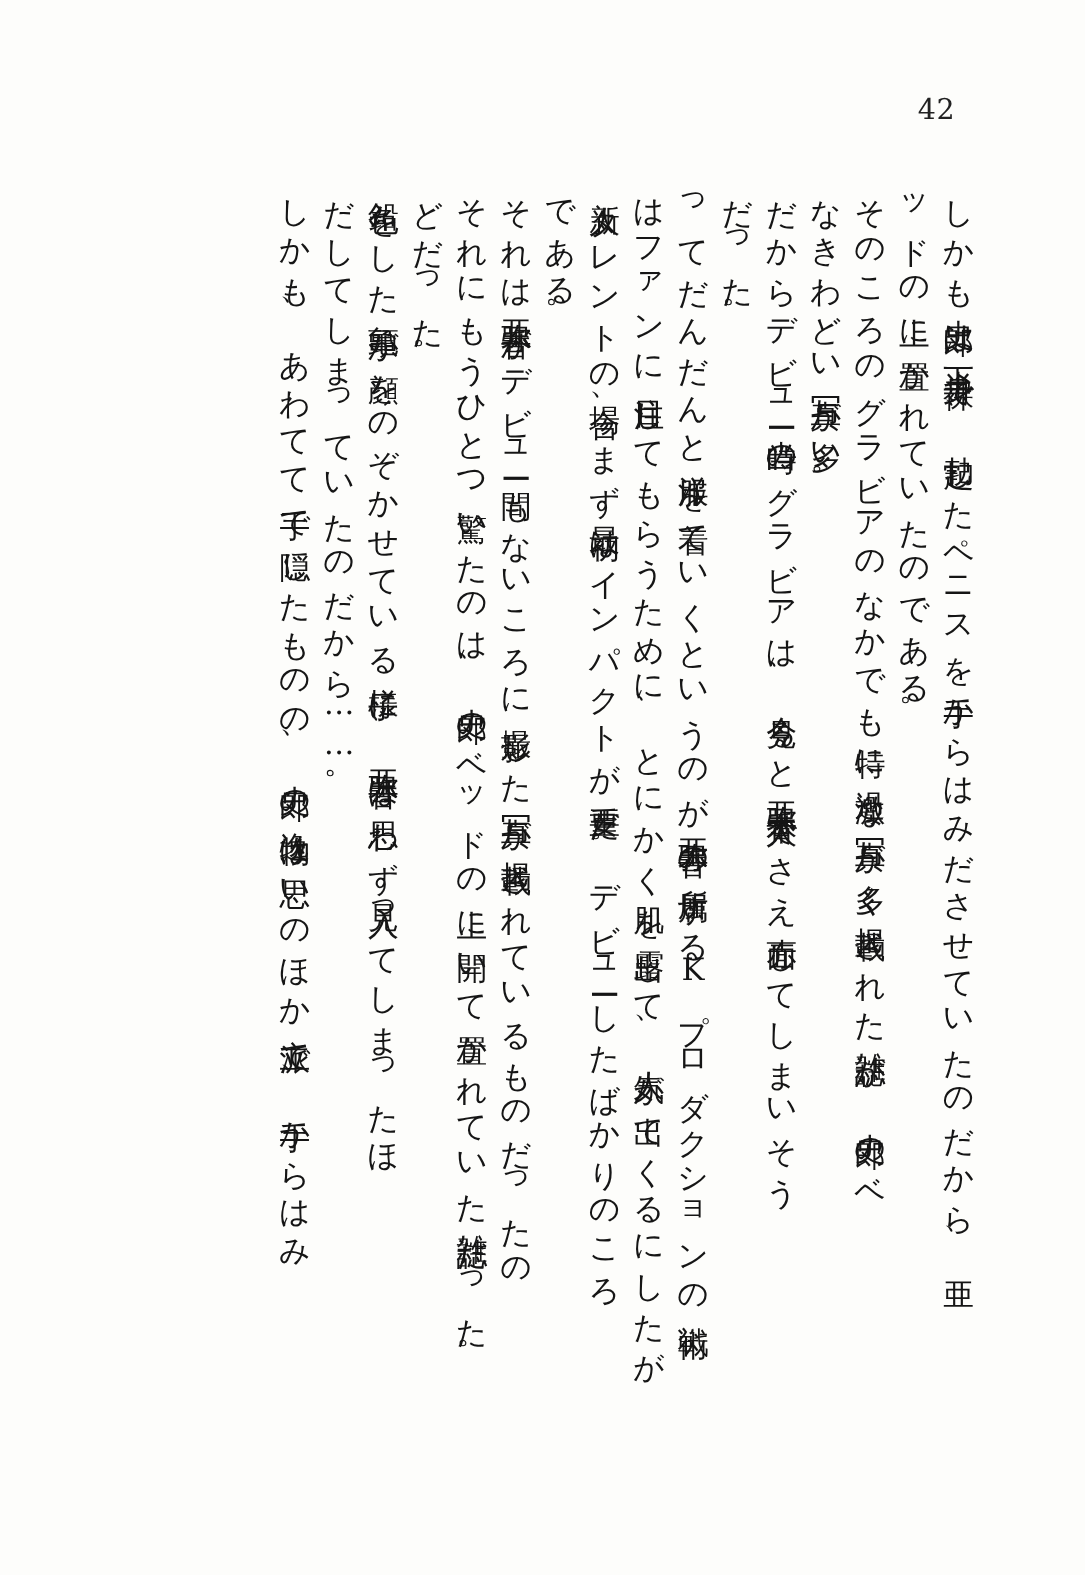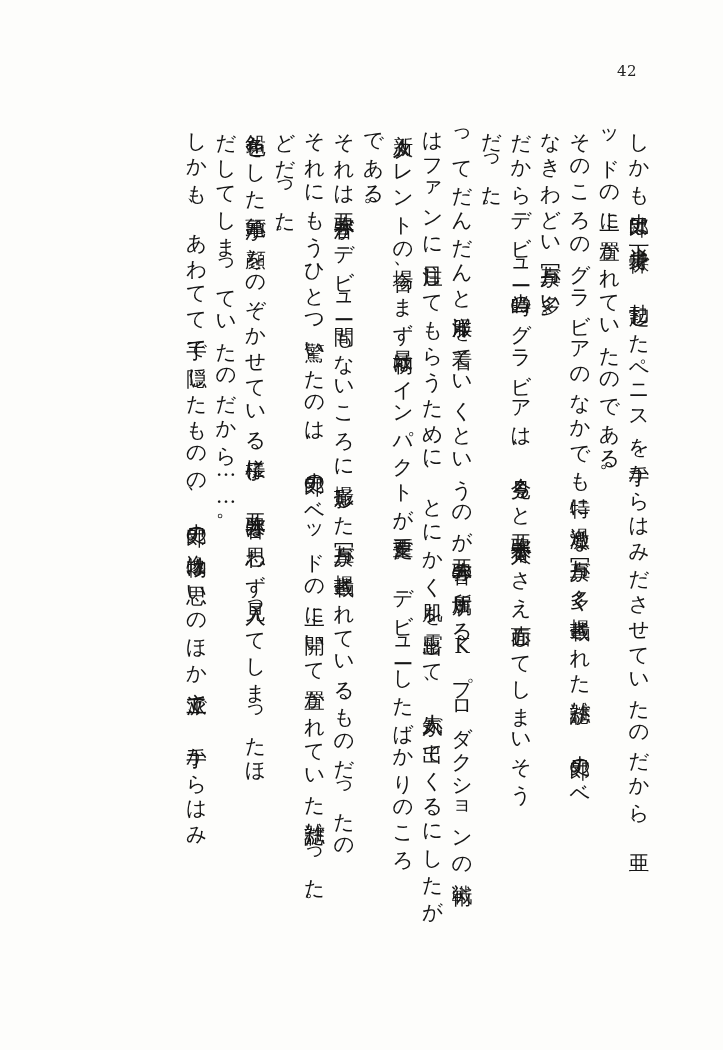--- a/index.html
+++ b/index.html
@@ -13,21 +13,21 @@
     height: 1050px;
     background: #fdfdfb;
     overflow: hidden;
     font-family: "DejaVu Serif", serif;
     color: #1a1a1a;
   }
   .page-number {
     position: absolute;
     top: 62px;
     right: 86px;
-    font-size: 15px;
+    font-size: 19px;
     font-family: "DejaVu Serif", serif;
     color: #222;
     letter-spacing: 0.5px;
     margin-left: 44px;
   }
   .text-block {
     position: absolute;
     top: 118px;
     right: 74px;
     height: 840px;

